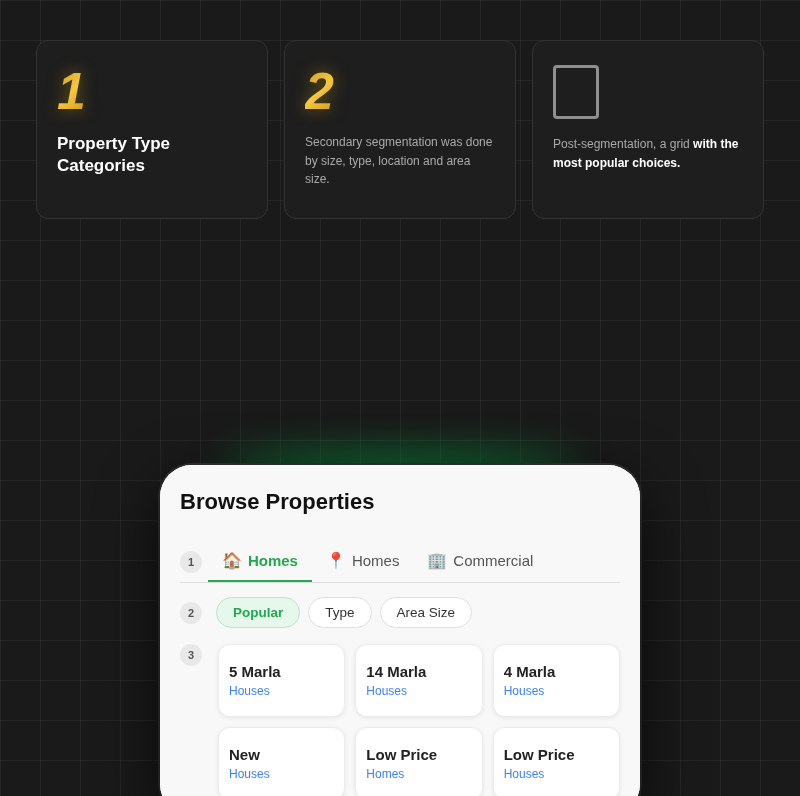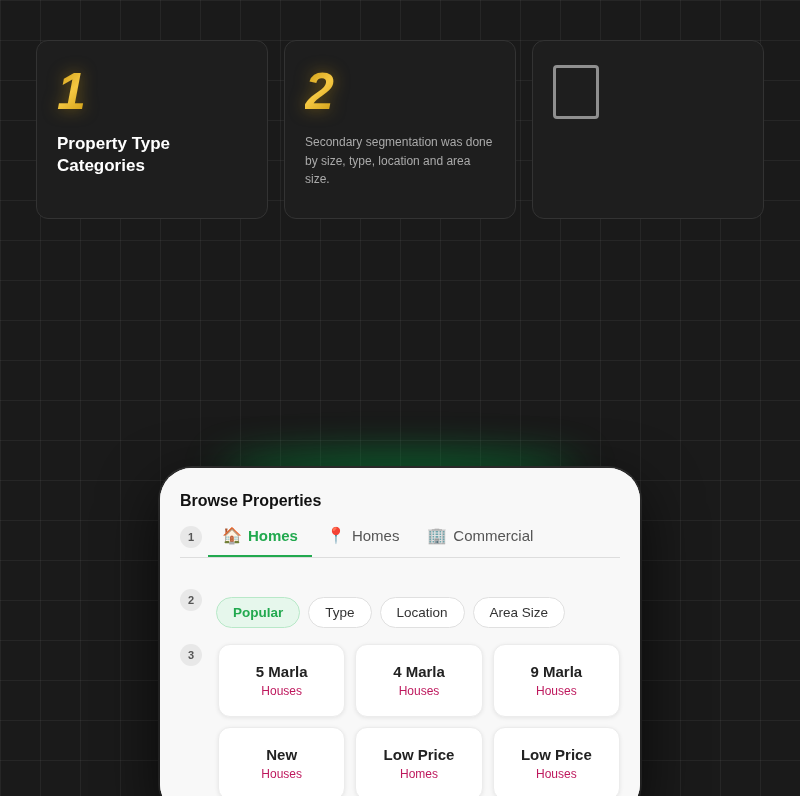--- a/index.html
+++ b/index.html
@@ -114,24 +114,24 @@
       z-index: 3;
       padding: 0;
     }
 
     .phone-screen {
       background: #f8f8f8;
       padding: 24px 20px 16px;
     }
 
     .browse-title {
-      font-size: 16px;
+      font-size: 22px;
       font-weight: 600;
       color: #111;
-      margin-bottom: 6px;
+      margin-bottom: 26px;
     }
 
     
     .step-badge {
       display: inline-flex;
       align-items: center;
       justify-content: center;
       width: 22px;
       height: 22px;
       background: #e8e8e8;
@@ -193,21 +193,20 @@
 
     .attr-chip {
       padding: 7px 16px;
       border-radius: 20px;
       font-size: 13.5px;
       font-weight: 500;
       cursor: pointer;
       border: 1px solid #e0e0e0;
       background: #fff;
       color: #333;
-      margin-top: 25px;
     }
 
     .attr-chip.active {
       background: #e6f7ec;
       color: #22a94f;
       border-color: #b8e8c8;
       font-weight: 600;
     }
 
     
@@ -221,35 +220,34 @@
       display: grid;
       grid-template-columns: repeat(3, 1fr);
       gap: 10px;
       flex: 1;
     }
 
     .grid-card {
       background: #fff;
       border-radius: 12px;
       padding: 18px 10px;
-      text-align: center;
       box-shadow: 0 1px 4px rgba(0,0,0,0.08);
       border: 1px solid #ececec;
     }
 
     .grid-card-title {
       font-size: 15px;
       font-weight: 600;
       color: #222;
       margin-bottom: 4px;
     }
 
     .grid-card-sub {
       font-size: 12px;
-      color: #be185d;
+      color: #3b82f6;
     }
 
     
     .tab-icon {
       font-size: 16px;
     }
   </style>
 </head>
 <body>
 
@@ -260,20 +258,23 @@
     <div class="card-title">Property Type Categories</div>
   </div>
 
   <div class="info-card">
     <div class="card-number">2</div>
     <div class="card-desc">Secondary segmentation was done by size, type, location and area size.</div>
   </div>
 
   <div class="info-card">
     <div class="card-number num3">3</div>
+    <div class="card-desc">
+      Post-segmentation, a grid <strong>with the most popular choices.</strong>
+    </div>
   </div>
 
 </div>
 
 <div class="phone-container">
   <div class="phone-glow"></div>
   <div class="phone-frame">
     <div class="phone-screen">
 
       <div class="browse-title">Browse Properties</div>
@@ -295,40 +296,39 @@
           </div>
         </div>
       </div>
 
       <div class="tab-divider"></div>
 
       <div class="tab-row-2">
         <span class="step-badge">2</span>
         <div class="attr-chip active">Popular</div>
         <div class="attr-chip">Type</div>
-        <div class="attr-chip">Location</div>
         <div class="attr-chip">Area Size</div>
       </div>
 
       <div class="grid-row-3">
         <span class="step-badge">3</span>
         <div class="property-grid">
 
           <div class="grid-card">
             <div class="grid-card-title">5 Marla</div>
             <div class="grid-card-sub">Houses</div>
           </div>
 
           <div class="grid-card">
+            <div class="grid-card-title">14 Marla</div>
+            <div class="grid-card-sub">Houses</div>
+          </div>
+
+          <div class="grid-card">
             <div class="grid-card-title">4 Marla</div>
-            <div class="grid-card-sub">Houses</div>
-          </div>
-
-          <div class="grid-card">
-            <div class="grid-card-title">9 Marla</div>
             <div class="grid-card-sub">Houses</div>
           </div>
 
           <div class="grid-card">
             <div class="grid-card-title">New</div>
             <div class="grid-card-sub">Houses</div>
           </div>
 
           <div class="grid-card">
             <div class="grid-card-title">Low Price</div>

